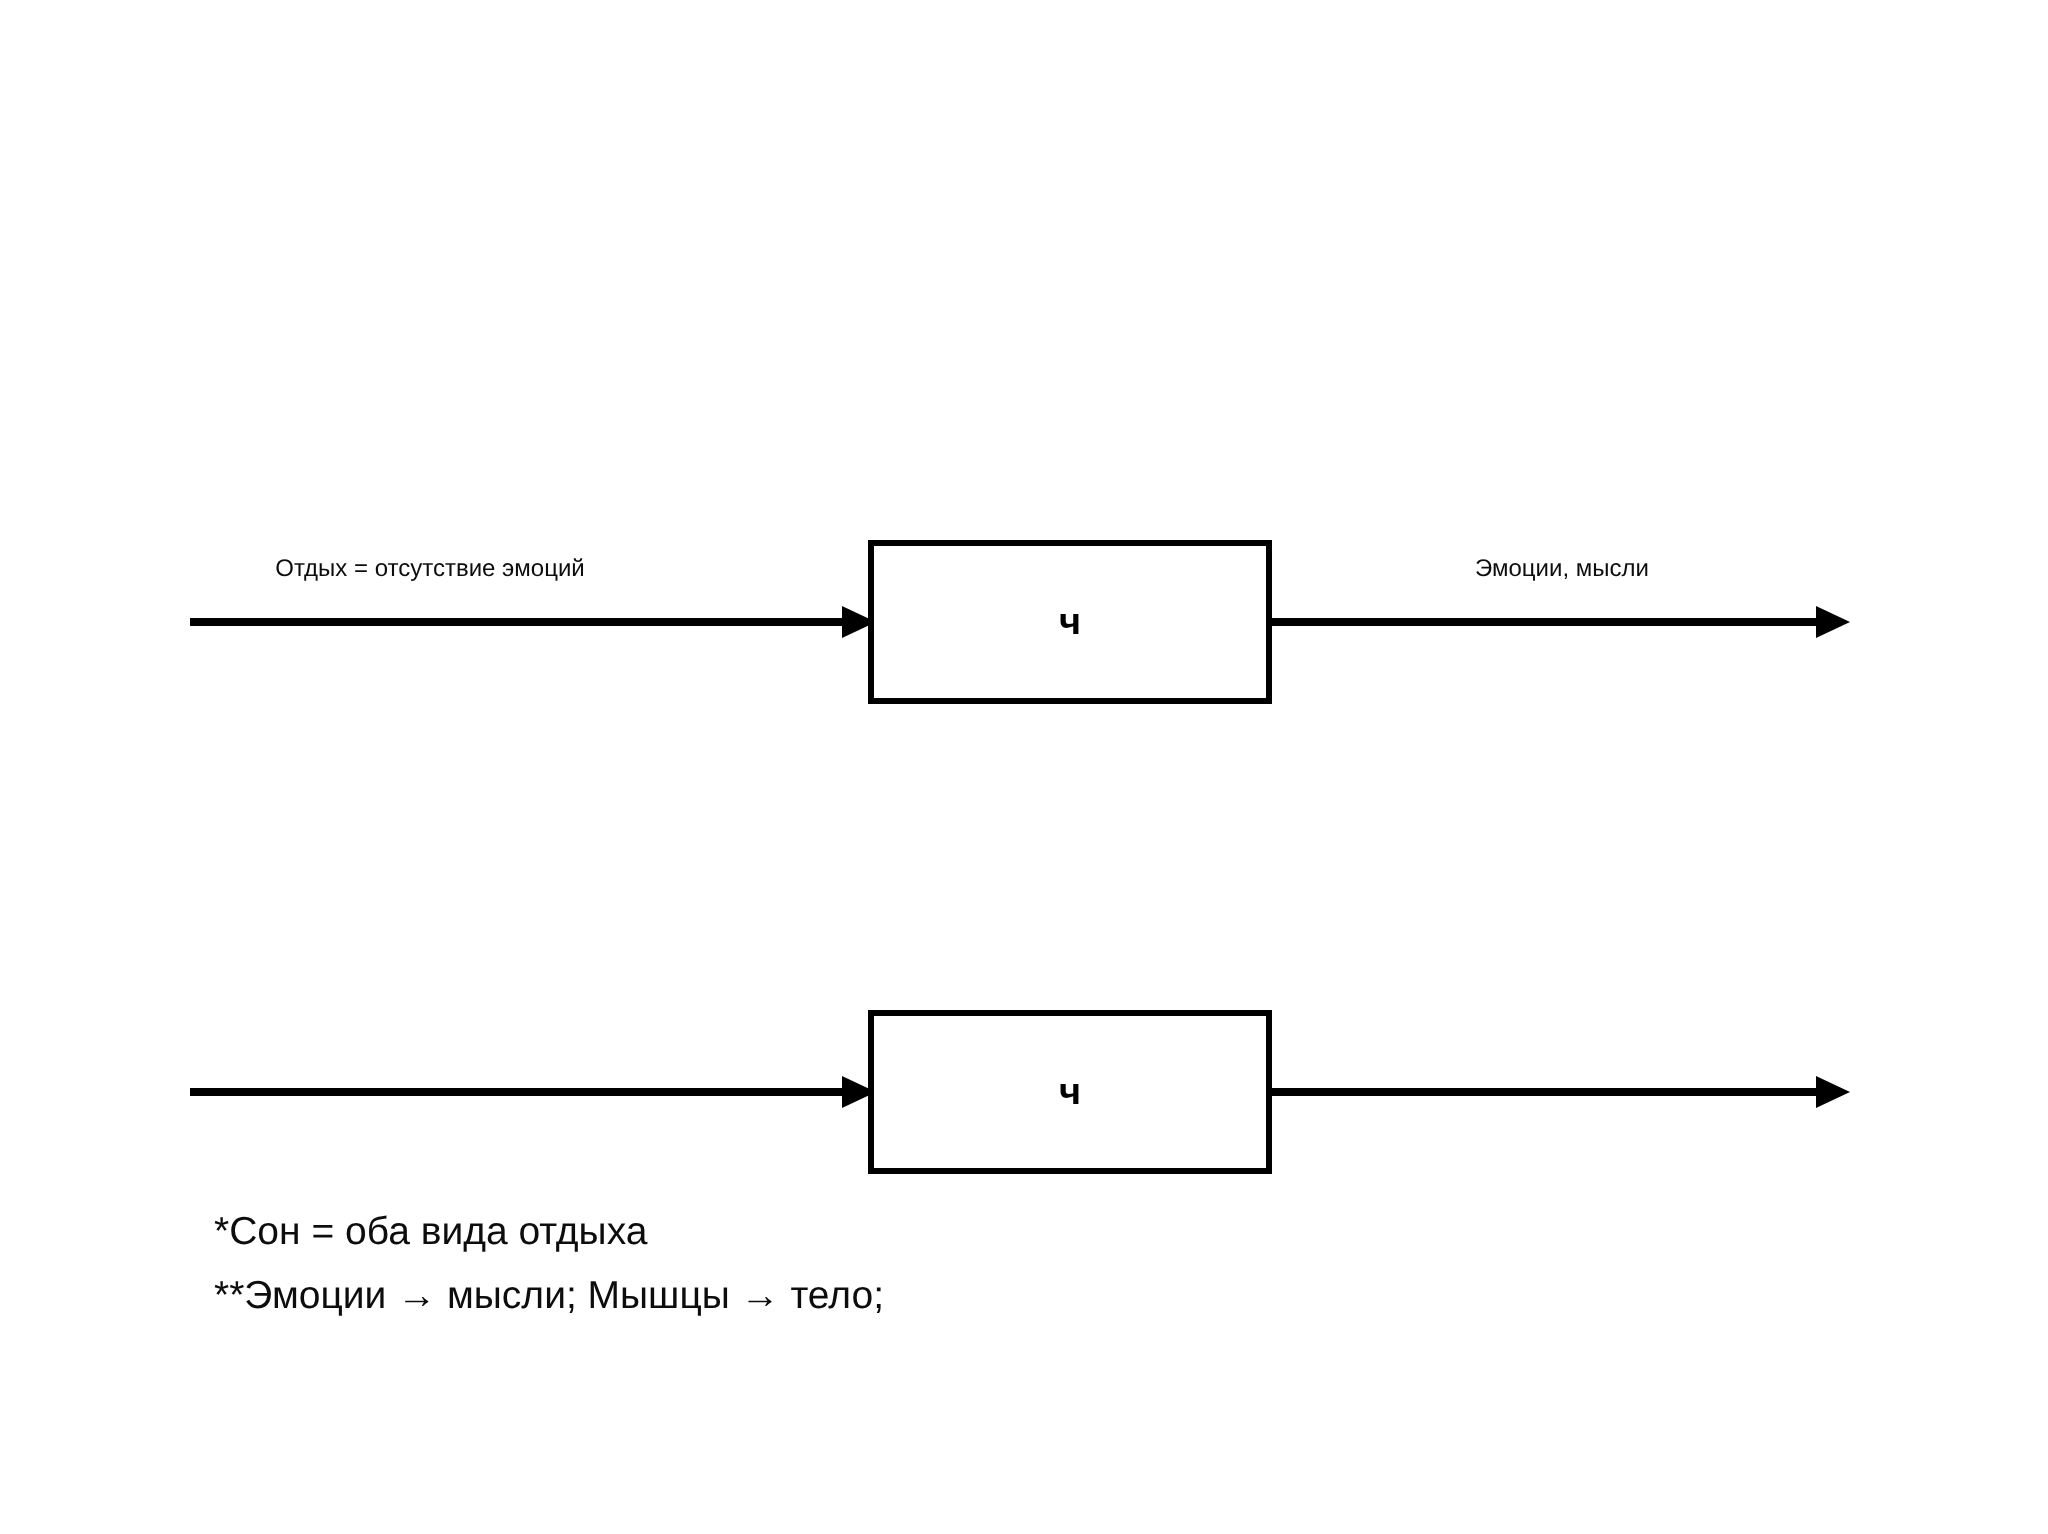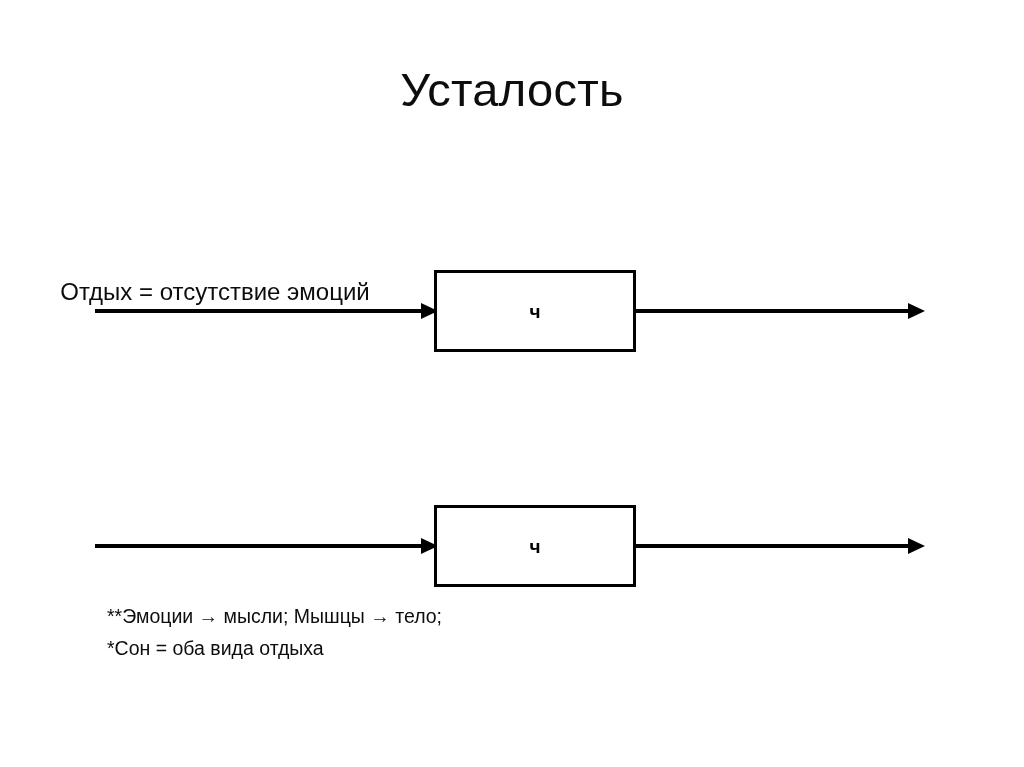--- a/index.html
+++ b/index.html
@@ -96,21 +96,21 @@
   .arrow.arrow-in .shaft { width: 332px; }
   .arrow.arrow-in .head  { left: 326px; }
 
   .arrow.arrow-out { left: 634px; top: 38px; width: 294px; }
   .arrow.arrow-out .shaft { width: 280px; }
   .arrow.arrow-out .head  { left: 274px; }
 
   
   .edge-label {
     position: absolute;
-    font-size: 24px;
+    font-size: 12px;
     font-weight: 400;
     line-height: 1.15;
     color: #0d0d0d;
     white-space: nowrap;
     z-index: 4;
   }
   .edge-label.label-in {
     left: 0;
     top: 16px;
     width: 430px;
@@ -136,40 +136,40 @@
     line-height: 1.66;
     color: #0d0d0d;
     white-space: nowrap;
   }
 </style>
 </head>
 <body>
 
 <div id="slide">
 
-  <div class="slide-title">Усталость</div>
 
   <div class="flow-row row-1">
 
     <div class="edge-label label-in">Отдых = отсутствие эмоций</div>
 
     <div class="arrow arrow-in">
       <span class="shaft"></span>
       <span class="head"></span>
     </div>
 
     <div class="process-box">
       <span class="box-label">ч</span>
     </div>
 
     <div class="arrow arrow-out">
       <span class="shaft"></span>
       <span class="head"></span>
     </div>
 
+    <div class="edge-label label-out">Эмоции, мысли</div>
   </div>
 
   <div class="flow-row row-2">
 
 
     <div class="arrow arrow-in">
       <span class="shaft"></span>
       <span class="head"></span>
     </div>
 
@@ -178,17 +178,17 @@
     </div>
 
     <div class="arrow arrow-out">
       <span class="shaft"></span>
       <span class="head"></span>
     </div>
 
   </div>
 
   <div class="footnotes">
+    <div class="footnote">*Сон = оба вида отдыха</div>
     <div class="footnote">**Эмоции → мысли; Мышцы → тело;</div>
-    <div class="footnote">*Сон = оба вида отдыха</div>
   </div>
 
 </div>
 
 </body></html>

